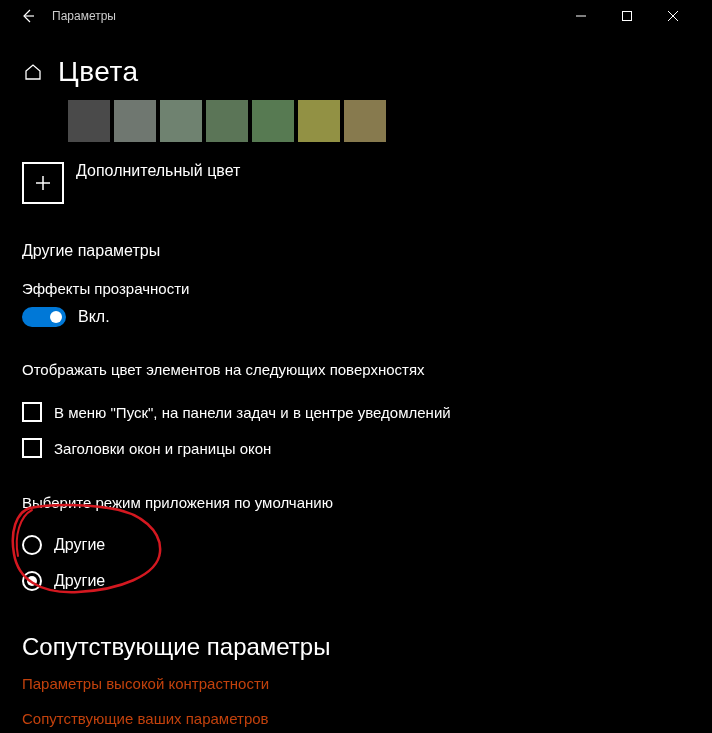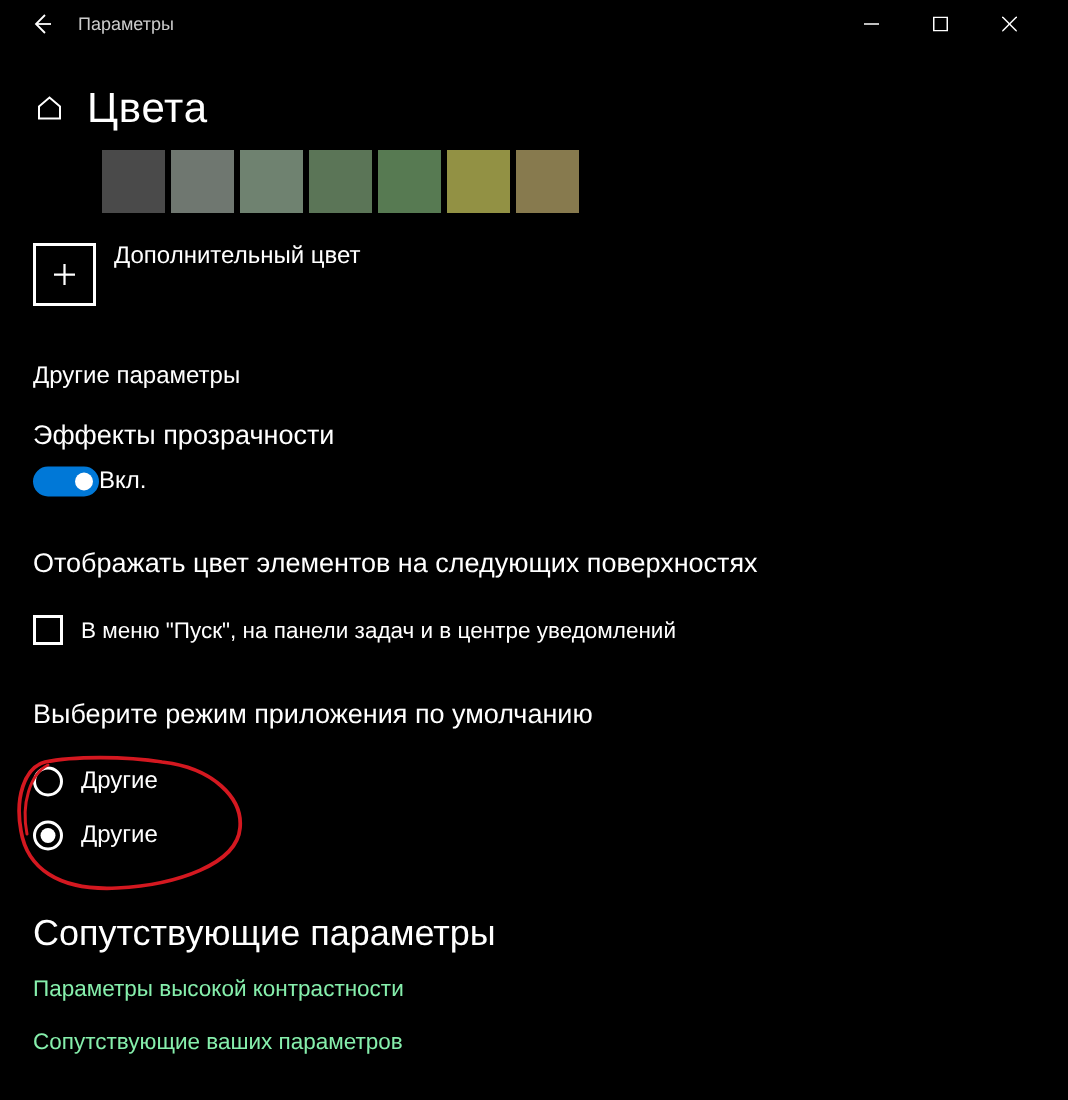--- a/index.html
+++ b/index.html
@@ -73,26 +73,27 @@
     border: 2px solid #fff;
     display:flex;align-items:center;justify-content:center;
     cursor:pointer;
   }
   .section-h {
     font-size: 16px;
     font-weight: 400;
     margin-bottom: 20px;
   }
   .label {
-    font-size: 18px;
+    font-size: 15px;
     margin-bottom: 10px;
   }
   .toggle-row {
     display:flex;
     align-items:center;
+    gap: 12px;
     margin-bottom: 34px;
   }
   .toggle {
     width: 44px; height: 20px;
     border-radius: 10px;
     background: #0078d7;
     position: relative;
     cursor:pointer;
   }
   .toggle .knob {
@@ -138,21 +139,21 @@
     border-radius:50%;
     top:3px;left:3px;
   }
   .related-h {
     font-size: 24px;
     font-weight: 400;
     margin-top: 42px;
     margin-bottom: 14px;
   }
   .link {
-    color: #86efac;
+    color: #c2410c;
     font-size: 15px;
     display:block;
     margin-bottom: 18px;
     cursor:pointer;
   }
   .annotation {
     position:absolute;
     left: 8px;
     top: 502px;
     width: 160px;
@@ -231,20 +232,24 @@
       </div>
     <span>Вкл.</span>
   </div>
 
   <div class="label">Отображать цвет элементов на следующих поверхностях</div>
   <div class="gap" style="height:14px"></div>
   <div class="checkbox-row">
     <div class="checkbox"></div>
     <span class="checkbox-label">В меню "Пуск", на панели задач и в центре уведомлений</span>
   </div>
+  <div class="checkbox-row">
+    <div class="checkbox"></div>
+    <span class="checkbox-label">Заголовки окон и границы окон</span>
+  </div>
 
   <div class="gap"></div>
   <div class="label">Выберите режим приложения по умолчанию</div>
   <div class="gap" style="height:14px"></div>
   <div class="radio-row">
     <div class="radio"></div>
     <span>Другие</span>
   </div>
   <div class="radio-row">
     <div class="radio selected"></div>

